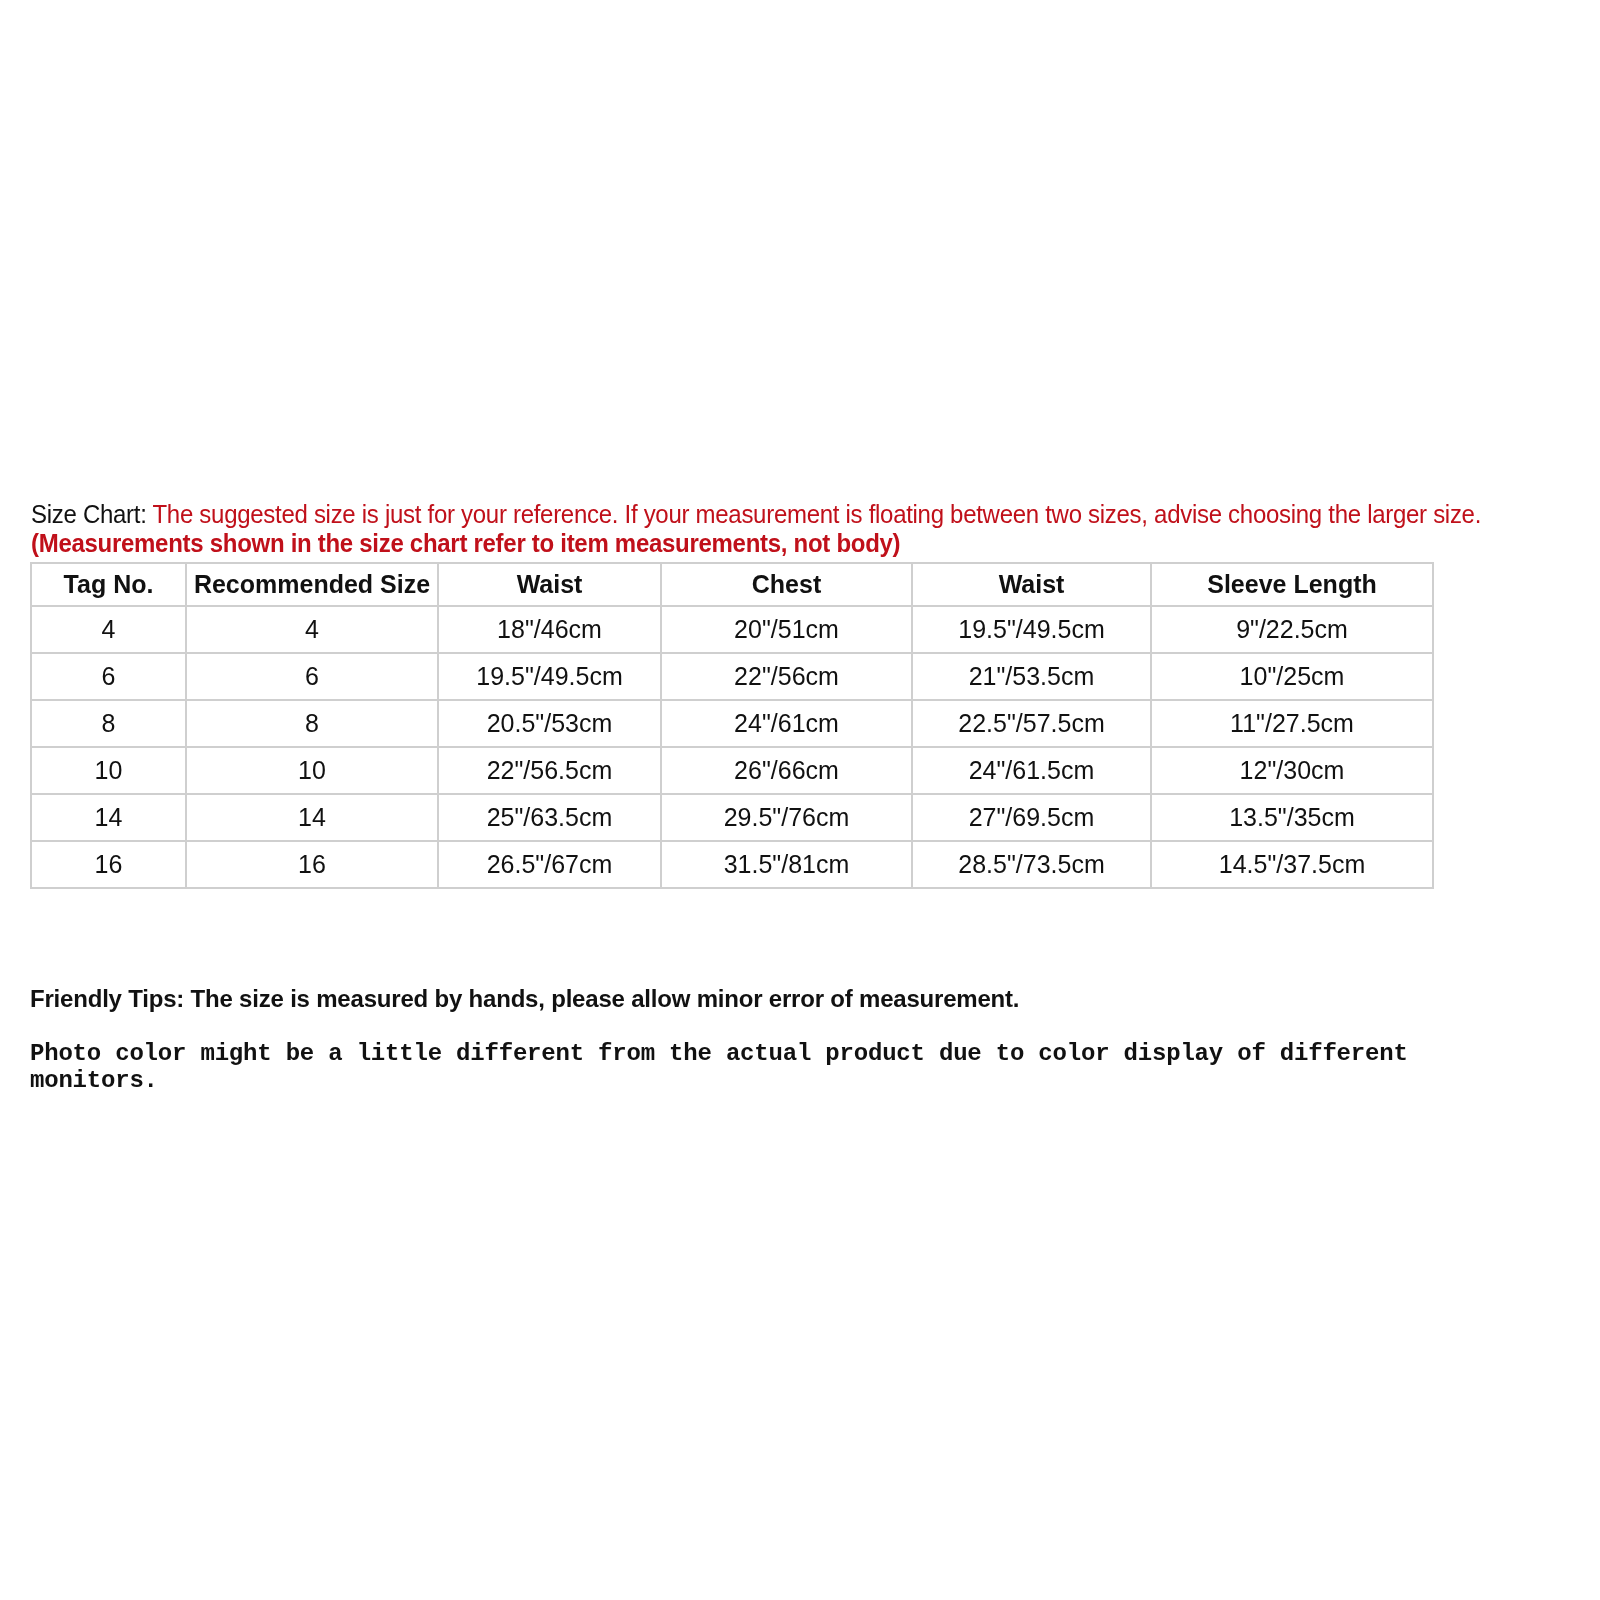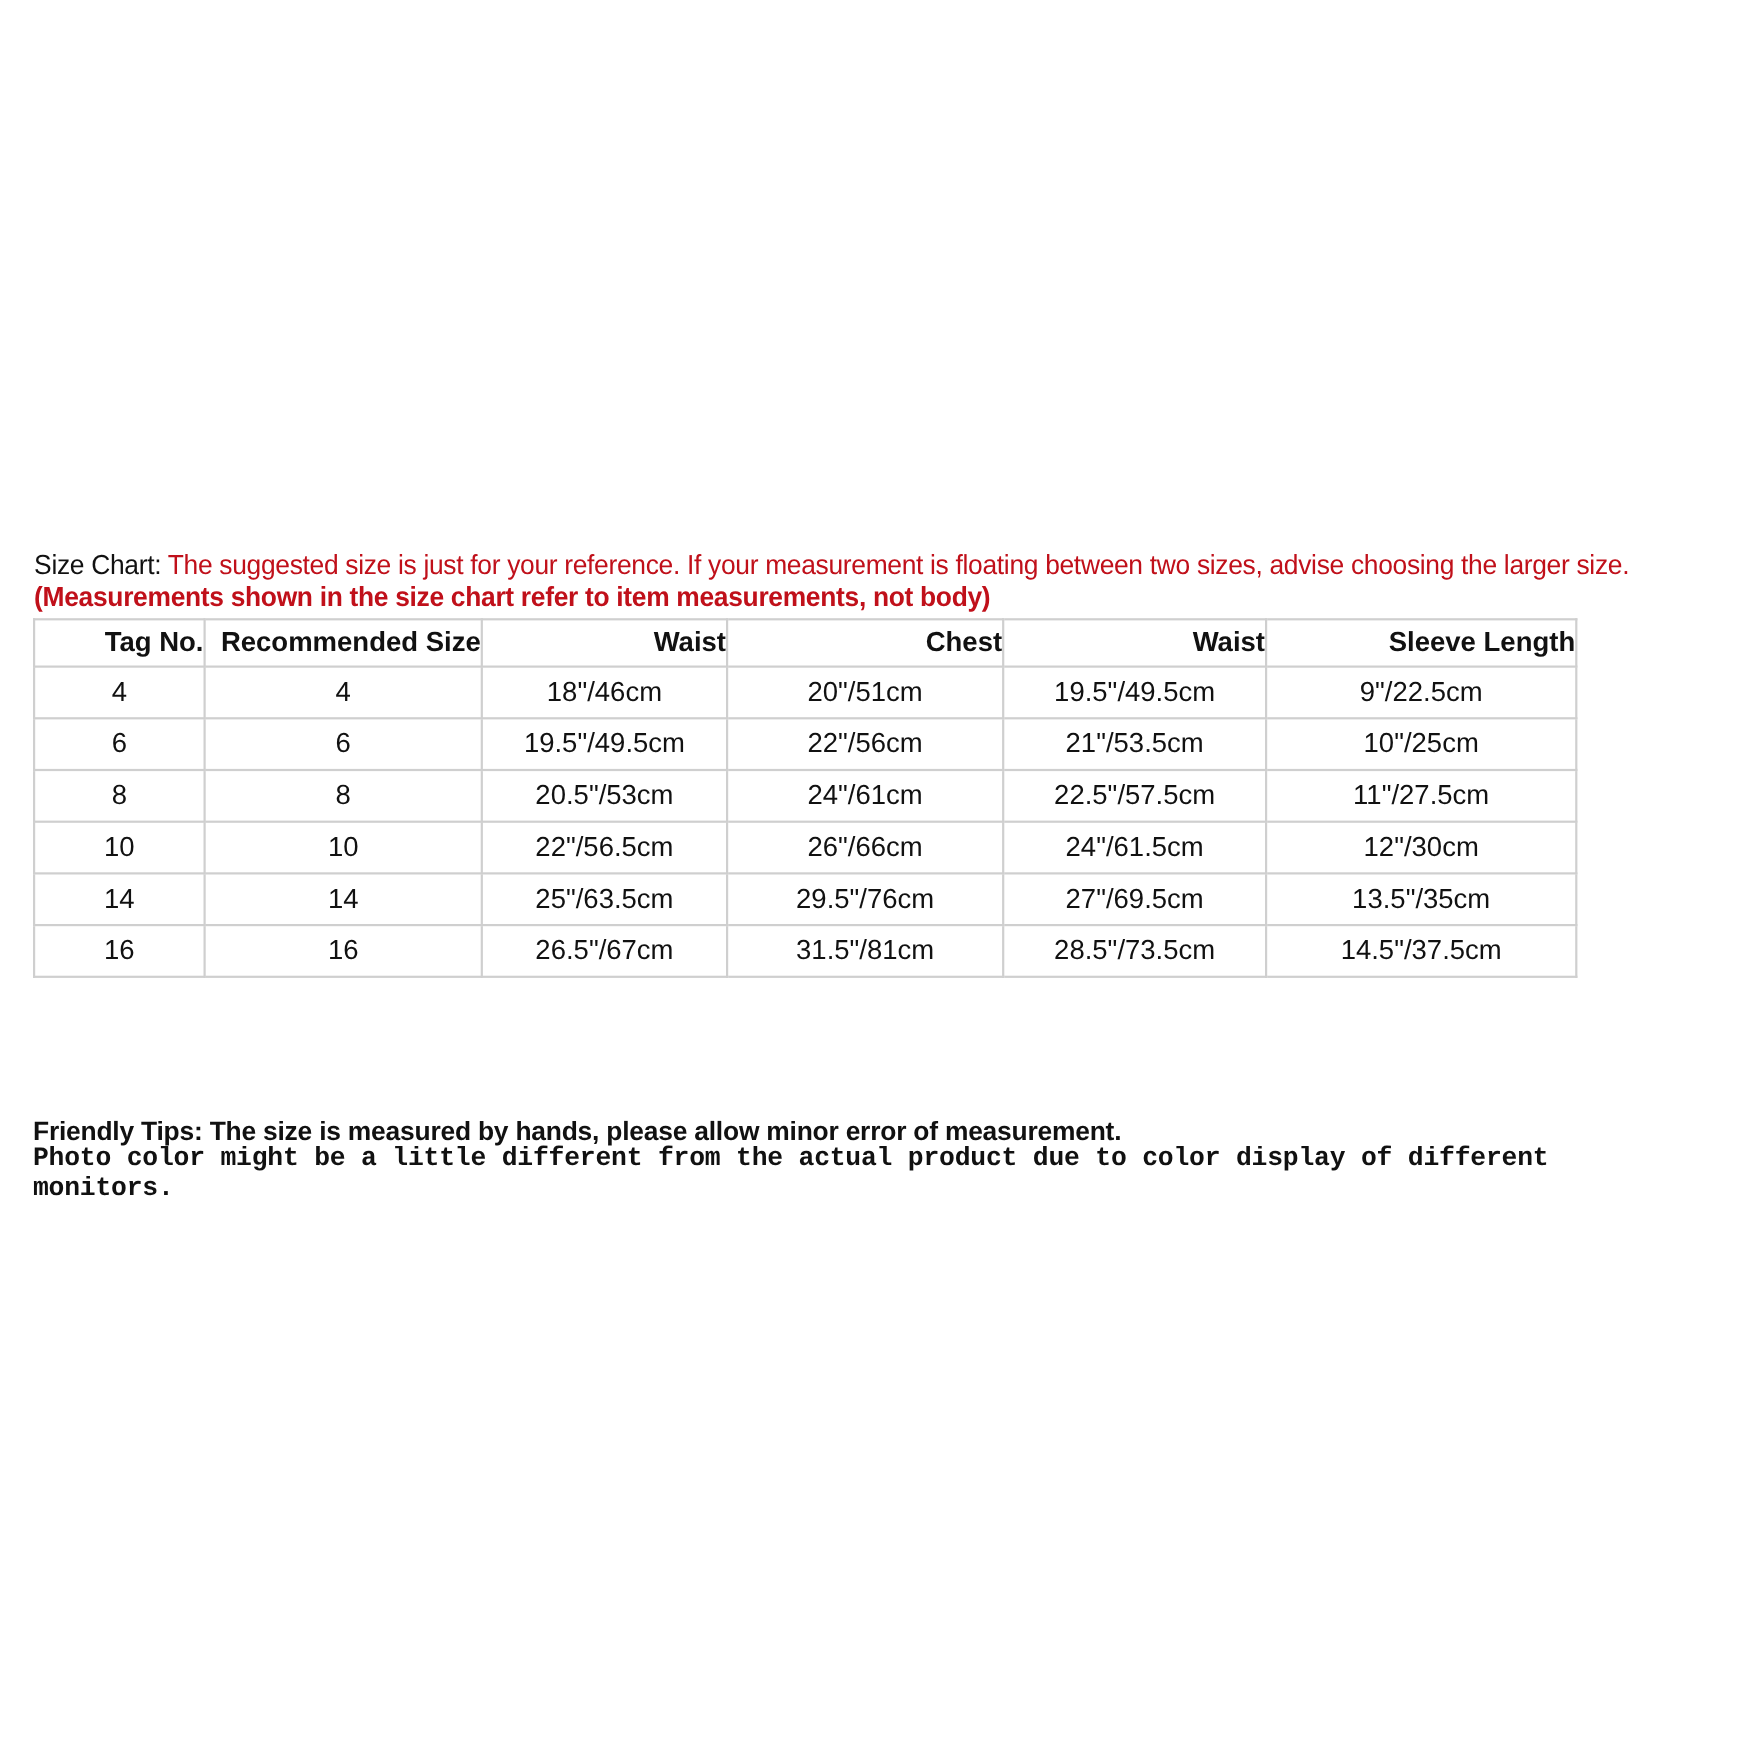--- a/index.html
+++ b/index.html
@@ -42,21 +42,20 @@
     border: 2px solid #cfcfcf;
     text-align: center;
     padding: 0;
     font-size: 25px;
     color: #111111;
     white-space: nowrap;
   }
   table.size-table th {
     height: 41px;
     font-weight: bold;
-    text-align: right;
   }
   table.size-table td {
     height: 45px;
     font-weight: normal;
   }
   col.c1 { width: 155px; }
   col.c2 { width: 252px; }
   col.c3 { width: 223px; }
   col.c4 { width: 251px; }
   col.c5 { width: 239px; }
@@ -64,21 +63,21 @@
 
   .tips {
     position: absolute;
     left: 30px;
     width: 1500px;
     font-size: 24px;
     font-weight: bold;
     color: #111111;
     letter-spacing: -0.2px;
   }
-  .tip1 { top: 1015px; }
+  .tip1 { top: 985px; }
   .tip2 { top: 1040px; font-family: Liberation Mono, monospace; }
 </style>
 </head>
 <body>
 
 <div class="intro">
   <span class="label">Size Chart:</span><span class="note"> The suggested size is just for your reference. If your measurement is floating between two sizes, advise choosing the larger size. </span><span class="note-bold">(Measurements shown in the size chart refer to item measurements, not body)</span>
 </div>
 
 <table class="size-table">

